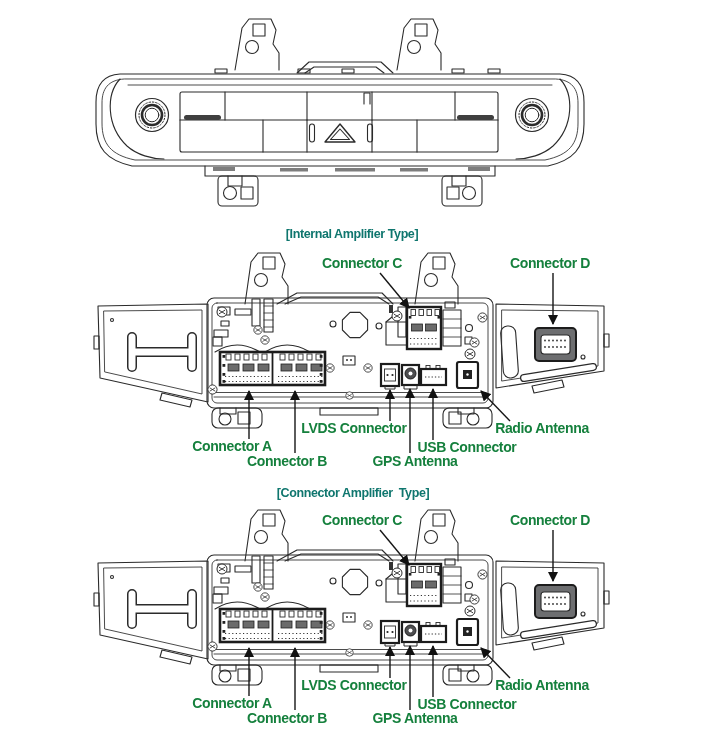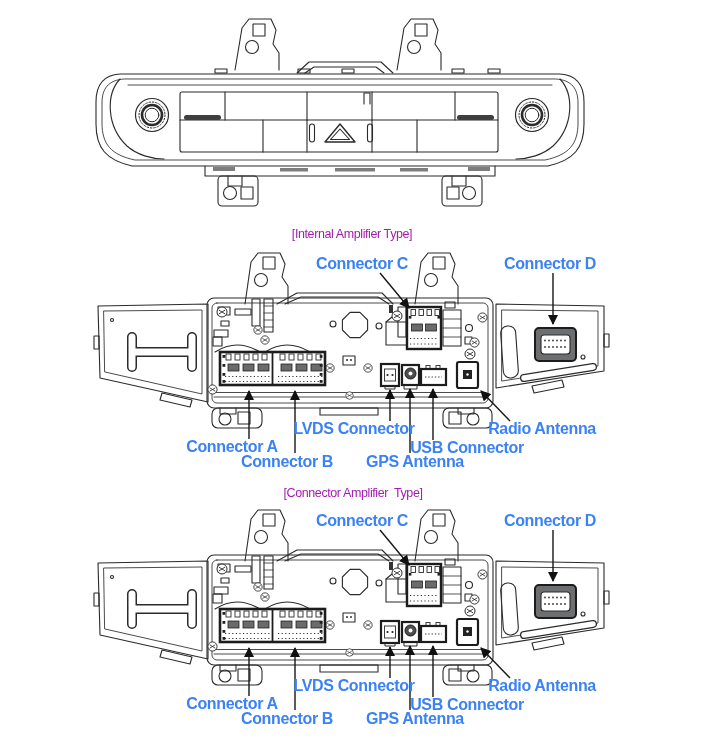--- a/index.html
+++ b/index.html
@@ -2,26 +2,26 @@
 <html><head>
 <meta charset="utf-8">
 <style>
   html,body{margin:0;padding:0;background:#ffffff;}
   .page{position:relative;width:701px;height:746px;background:#fff;overflow:hidden;
         font-family:"Liberation Sans",sans-serif;color:#111;}
   .front-wrap{position:absolute;left:80px;top:8px;width:540px;height:210px;}
   .rear-section{position:absolute;left:92px;width:520px;height:235px;}
   .sec-internal{top:240px;}
   .sec-external{top:497px;}
-  .section-title{position:absolute;transform:translateX(-50%);font-weight:400;
-        font-size:12.5px;letter-spacing:-0.4px;white-space:pre;color:#a21caf;}
+  .section-title{position:absolute;transform:translateX(-50%);font-weight:700;
+        font-size:12.5px;letter-spacing:-0.4px;white-space:pre;color:#0f766e;}
   .t-internal{left:352px;top:227px;}
   .t-external{left:353px;top:486px;}
-  .callout{position:absolute;transform:translateX(-50%);font-weight:700;font-size:16px;
-        letter-spacing:-0.35px;white-space:nowrap;line-height:13px;color:#3b82f6;}
+  .callout{position:absolute;transform:translateX(-50%);font-weight:700;font-size:14px;
+        letter-spacing:-0.35px;white-space:nowrap;line-height:13px;color:#15803d;}
   svg{display:block;}
   .defs-holder{position:absolute;width:0;height:0;overflow:hidden;}
 </style>
 </head>
 <body>
 
 <div class="page">
 
   <svg class="defs-holder" aria-hidden="true">
     <defs>

